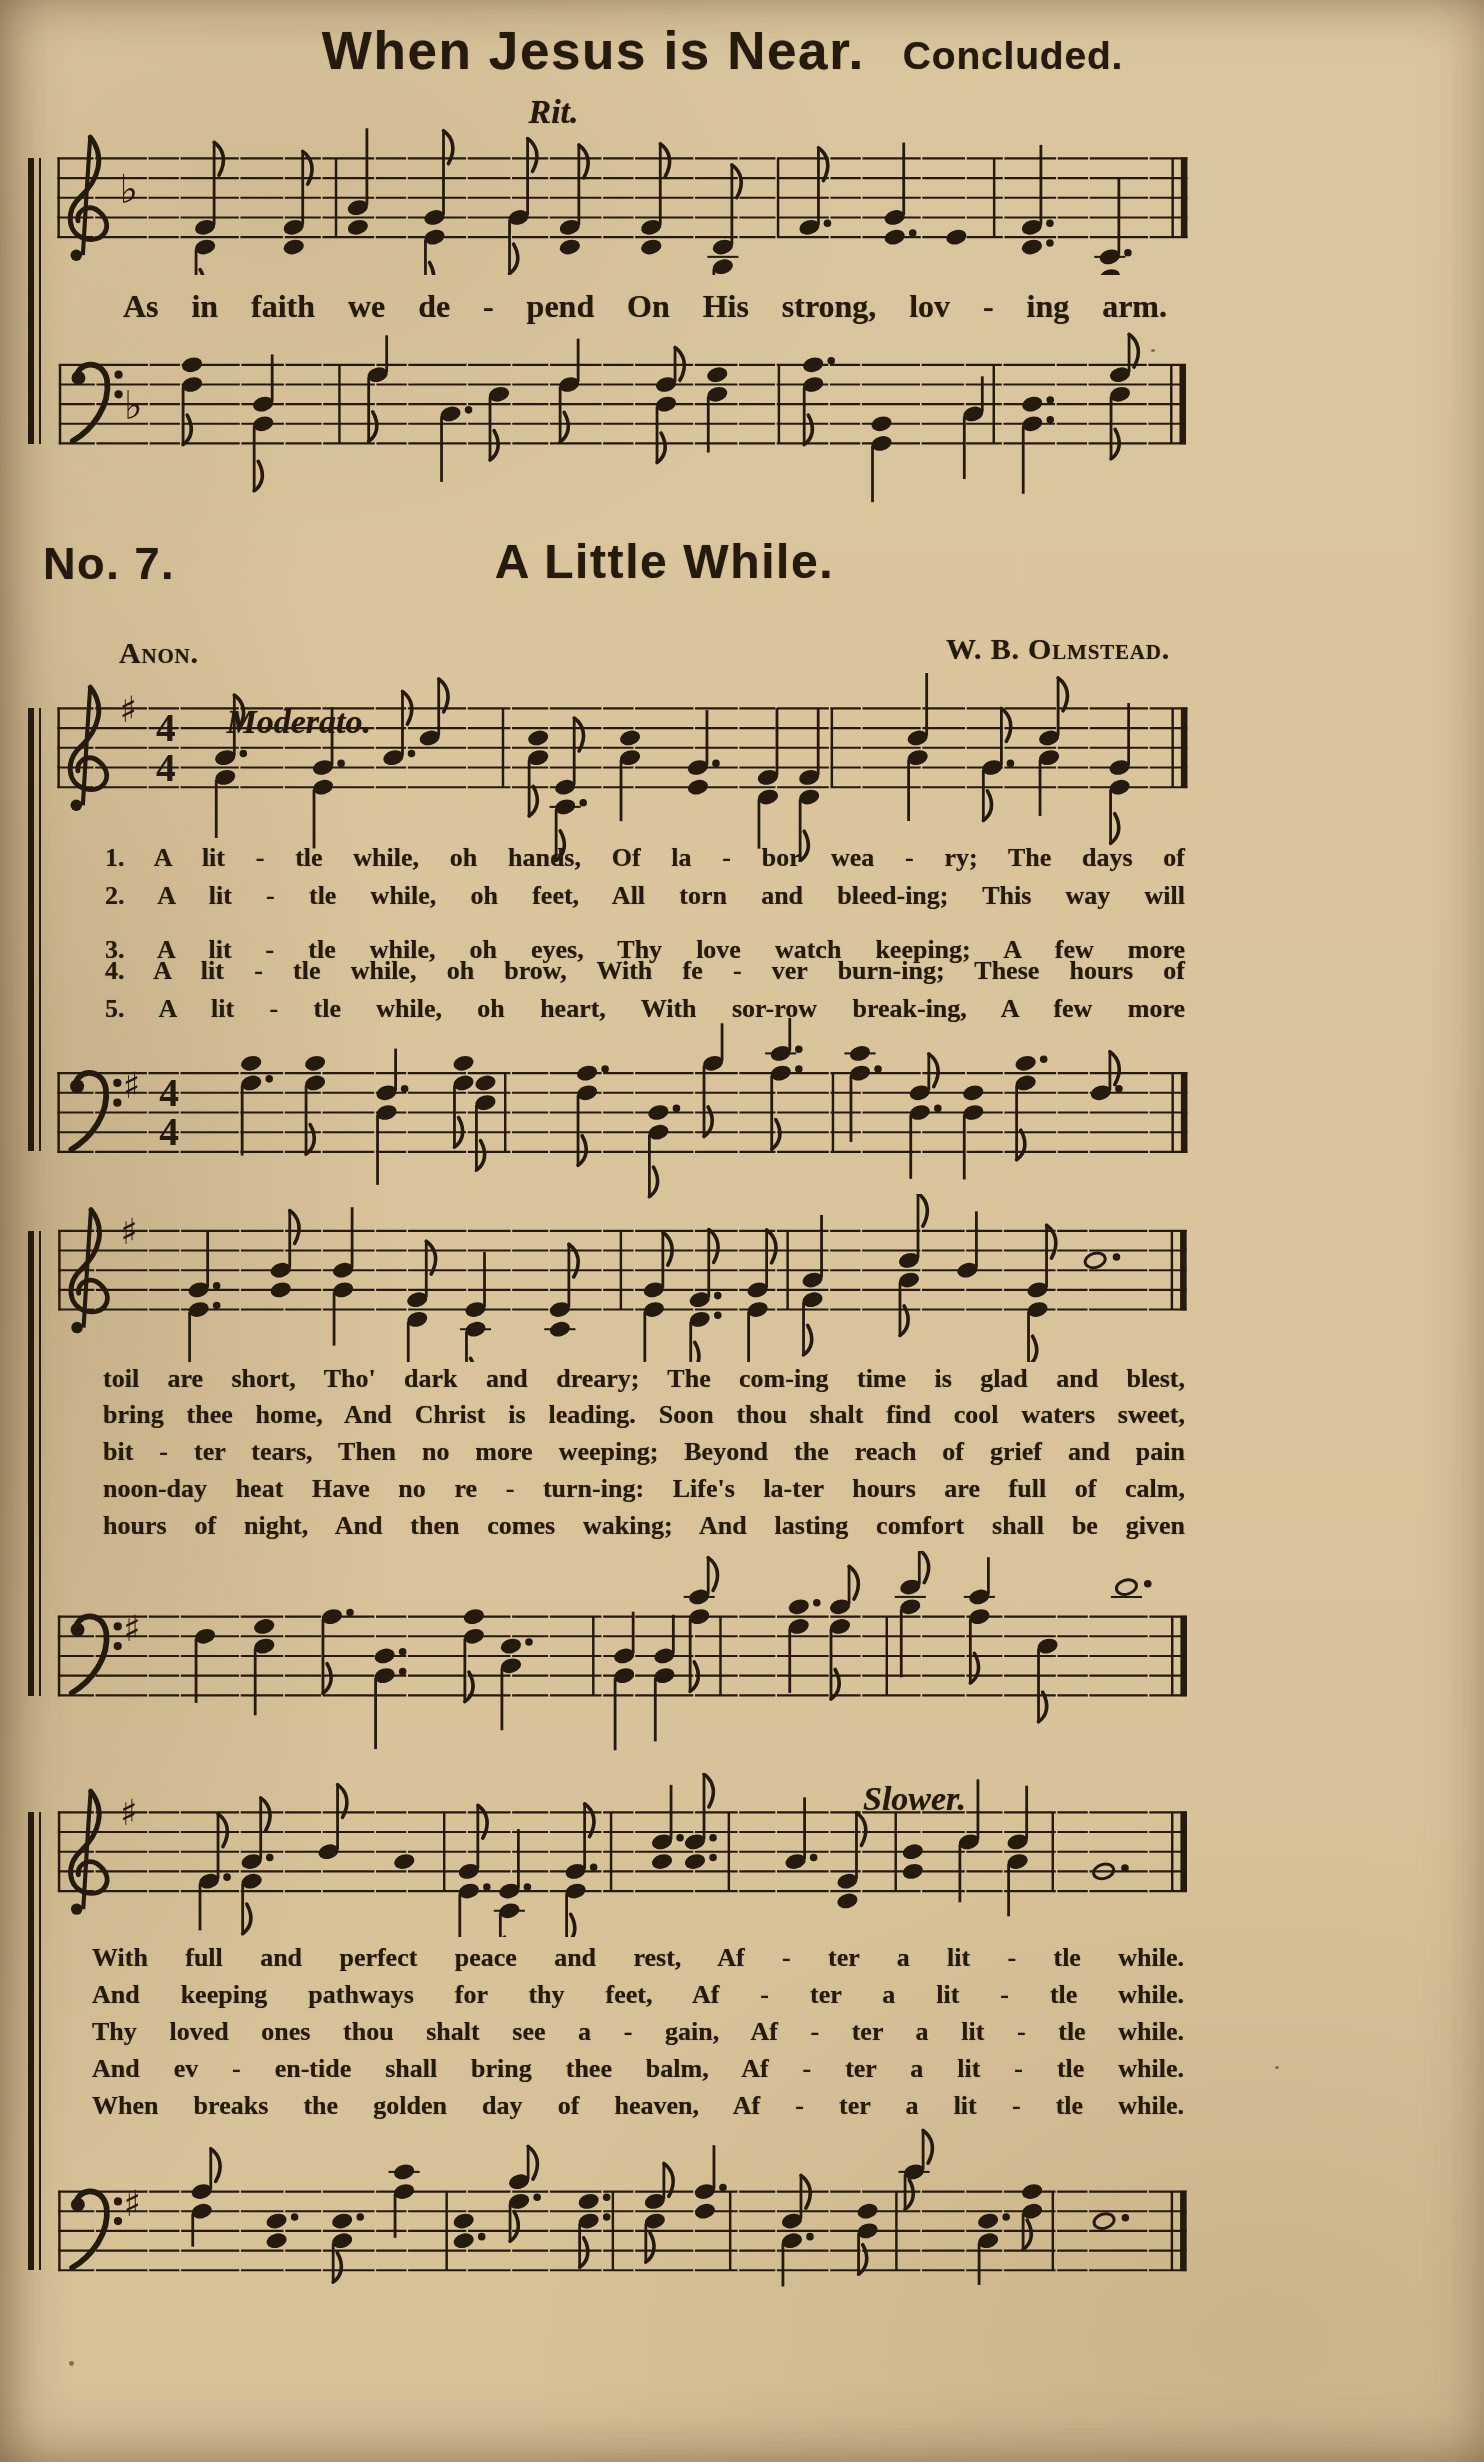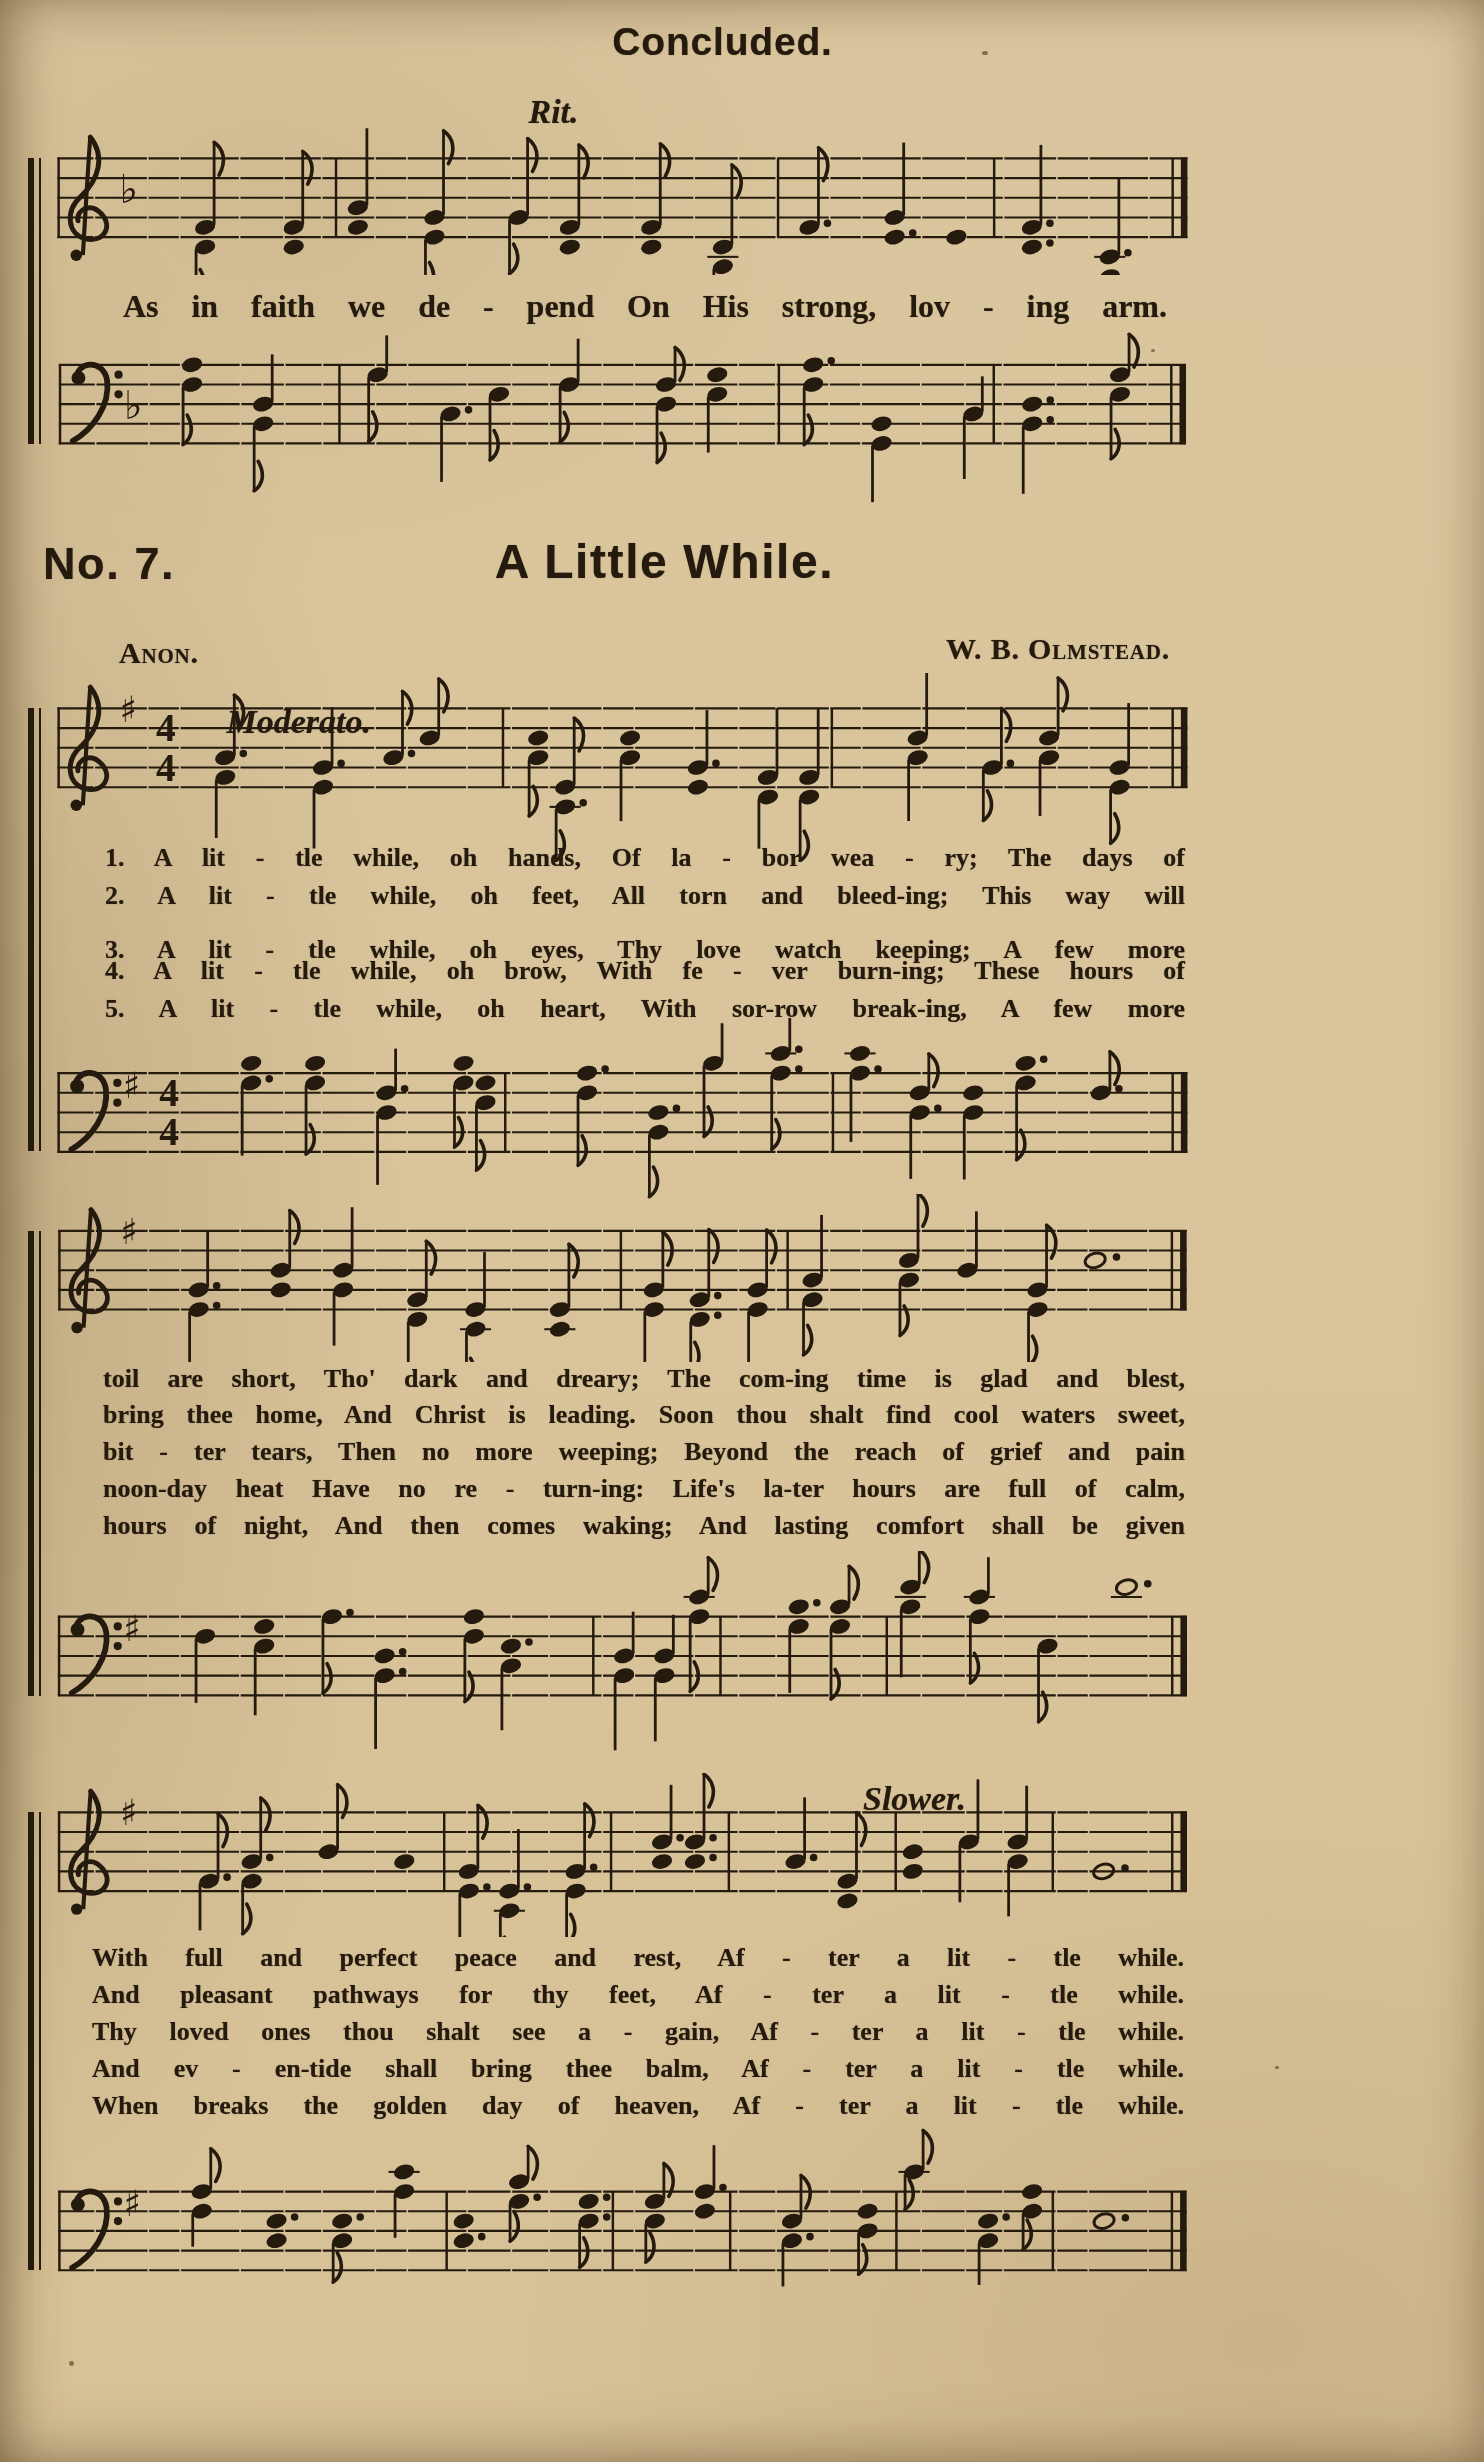--- a/index.html
+++ b/index.html
@@ -39,20 +39,21 @@
   .copyright{left:386px; top:2298px; width:657px; text-align:center; font-weight:700; font-size:22px;}
   svg.staffsvg{position:absolute; overflow:hidden;}
   .speck{position:absolute; border-radius:50%; background:rgba(60,40,16,.55);}
 </style>
 </head>
 <body>
 
 <div class="page">
 
   <div class="abs title-row">
+    <span class="main-title ink">When Jesus is Near.</span>
     <span class="main-sub ink">Concluded.</span>
   </div>
   <div class="abs tempo tempo-rit ink">Rit.</div>
 
   <div class="abs sysline" style="left:28px;top:158px;height:286px;"></div>
   <svg class="staffsvg" style="left:41px;top:123px;" width="1153" height="152" viewBox="0 0 1405 185">
       <line x1="20" y1="43" x2="1397" y2="43" stroke="#241a0e" stroke-width="2.6" stroke-dasharray="44 2 63 2 37 2 71 2 52 2"></line>
       <line x1="20" y1="67" x2="1397" y2="67" stroke="#241a0e" stroke-width="2.6" stroke-dasharray="44 2 63 2 37 2 71 2 52 2"></line>
       <line x1="20" y1="91" x2="1397" y2="91" stroke="#241a0e" stroke-width="2.6" stroke-dasharray="44 2 63 2 37 2 71 2 52 2"></line>
       <line x1="20" y1="115" x2="1397" y2="115" stroke="#241a0e" stroke-width="2.6" stroke-dasharray="44 2 63 2 37 2 71 2 52 2"></line>
@@ -660,21 +661,21 @@
       <line x1="1120.0465277034027" y1="87" x2="1120.0465277034027" y2="157.68453689664602" stroke="#241a0e" stroke-width="3.4"></line>
       <ellipse cx="1190.4767592602307" cy="84" rx="12.5" ry="8.6" transform="rotate(-16 1190.4767592602307 84)" fill="#241a0e"></ellipse>
       <ellipse cx="1190.4767592602307" cy="108" rx="12.5" ry="8.6" transform="rotate(-16 1190.4767592602307 108)" fill="#241a0e"></ellipse>
       <line x1="1201.4767592602307" y1="81" x2="1201.4767592602307" y2="15.511032443493605" stroke="#241a0e" stroke-width="3.4"></line>
       <line x1="1179.4767592602307" y1="111" x2="1179.4767592602307" y2="174.81077464297414" stroke="#241a0e" stroke-width="3.4"></line>
       <ellipse cx="1295.369304215939" cy="120" rx="12.5" ry="8.6" transform="rotate(-16 1295.369304215939 120)" fill="none" stroke="#241a0e" stroke-width="3.6"></ellipse>
       <circle cx="1321.369304215939" cy="116" r="4.6" fill="#241a0e"></circle>
     </svg>
   <div class="verses">
     <div class="lyric ink" style="left:92px;top:1942px;width:1092px;">With full and perfect peace and rest, Af - ter a lit - tle while.</div>
-    <div class="lyric ink" style="left:92px;top:1979px;width:1092px;">And pleasant pathways for thy feet, Af - ter a lit - tle while.</div>
+    <div class="lyric ink" style="left:92px;top:1979px;width:1092px;">And keeping pathways for thy feet, Af - ter a lit - tle while.</div>
     <div class="lyric ink" style="left:92px;top:2016px;width:1092px;">Thy loved ones thou shalt see a - gain, Af - ter a lit - tle while.</div>
     <div class="lyric ink" style="left:92px;top:2053px;width:1092px;">And ev - en-tide shall bring thee balm, Af - ter a lit - tle while.</div>
     <div class="lyric ink" style="left:92px;top:2090px;width:1092px;">When breaks the golden day of heaven, Af - ter a lit - tle while.</div>
   </div>
   <svg class="staffsvg" style="left:41px;top:2126px;" width="1153" height="168" viewBox="0 0 1405 205">
       <line x1="20" y1="80" x2="1397" y2="80" stroke="#241a0e" stroke-width="2.6" stroke-dasharray="44 2 63 2 37 2 71 2 52 2"></line>
       <line x1="20" y1="104" x2="1397" y2="104" stroke="#241a0e" stroke-width="2.6" stroke-dasharray="44 2 63 2 37 2 71 2 52 2"></line>
       <line x1="20" y1="128" x2="1397" y2="128" stroke="#241a0e" stroke-width="2.6" stroke-dasharray="44 2 63 2 37 2 71 2 52 2"></line>
       <line x1="20" y1="152" x2="1397" y2="152" stroke="#241a0e" stroke-width="2.6" stroke-dasharray="44 2 63 2 37 2 71 2 52 2"></line>
       <line x1="20" y1="176" x2="1397" y2="176" stroke="#241a0e" stroke-width="2.6" stroke-dasharray="44 2 63 2 37 2 71 2 52 2"></line>

